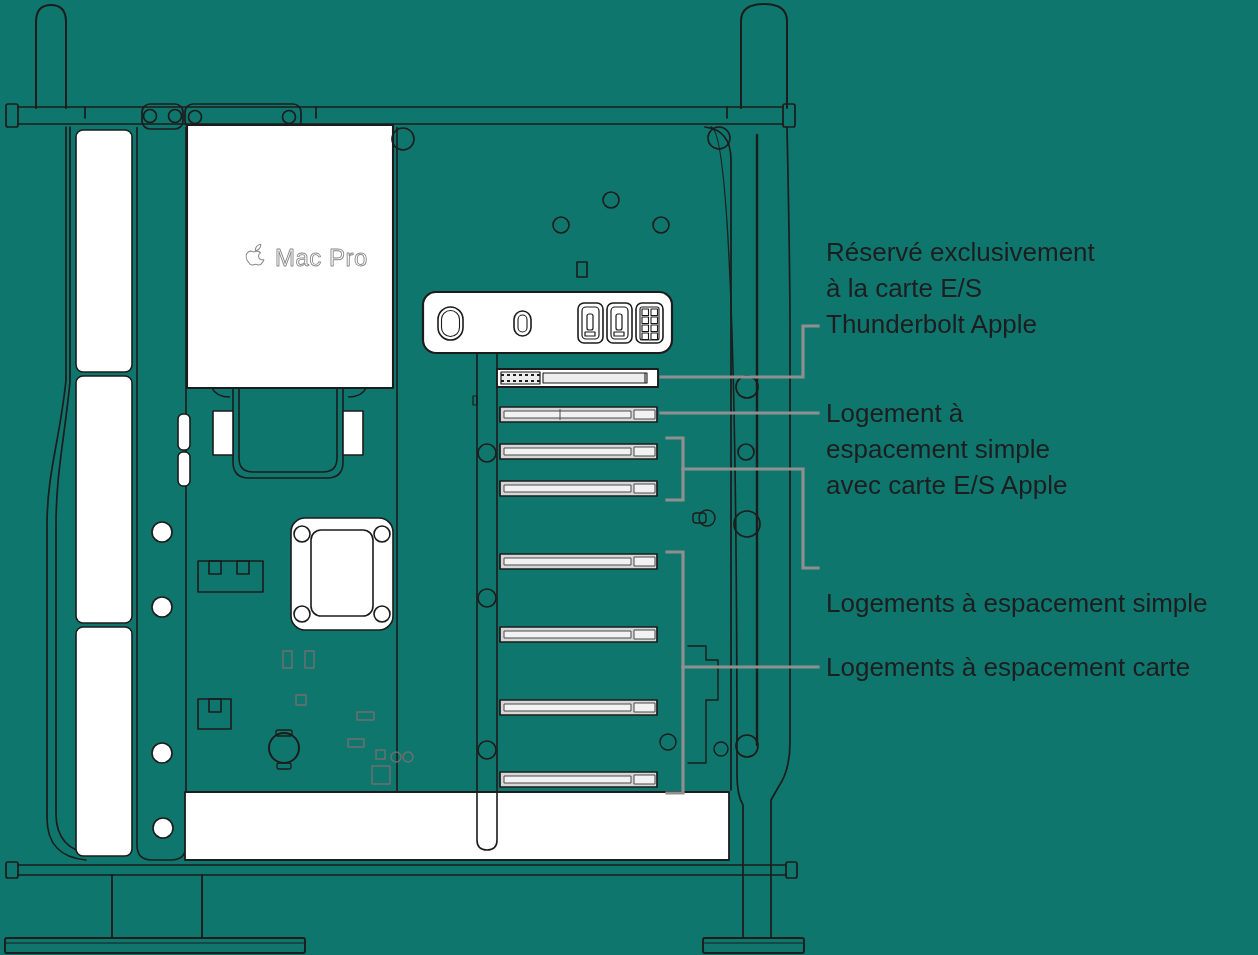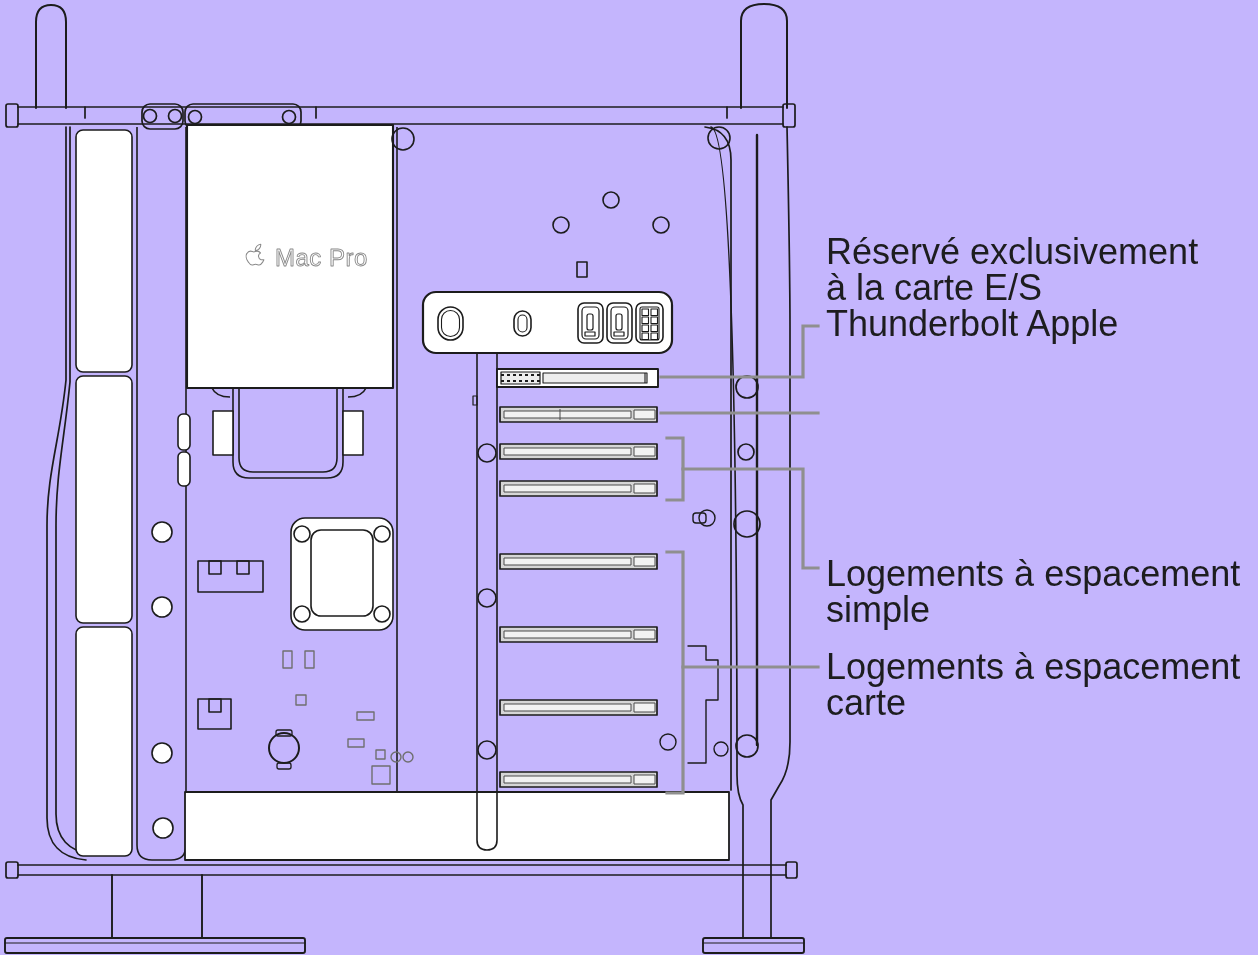--- a/index.html
+++ b/index.html
@@ -1,23 +1,23 @@
 <!DOCTYPE html>
 <html><head>
 <meta charset="utf-8">
 <style>
   html,body{margin:0;padding:0;background:#ffffff;}
   #stage{
-    position:relative;width:1258px;height:955px;background:#c4b5fd;overflow:hidden;
+    position:relative;width:1258px;height:955px;background:#0f766e;overflow:hidden;
     font-family:"Liberation Sans",sans-serif;
   }
   #artwork{position:absolute;left:0;top:0;}
   .callout-text{
     position:absolute;left:826px;
-    font-size:36px;line-height:36px;color:#1d1d1f;
+    font-size:26px;line-height:36px;color:#1d1d1f;
     white-space:pre-line;letter-spacing:0px;
   }
 </style>
 </head>
 <body>
 
 <div id="stage">
 
 <svg id="artwork" width="1258" height="955" viewBox="0 0 1258 955">
 
@@ -270,15 +270,18 @@
     <g>
       <path d="M667 552 H683 V793 H667"></path>
       <path d="M683 667 H818"></path>
     </g>
   </g>
 </svg>
 
   <div class="callout-text" style="top:234px">Réservé exclusivement
 à la carte E/S
 Thunderbolt Apple</div>
-  <div class="callout-text" style="top:556px">Logements à espacement simple</div>
+  <div class="callout-text" style="top:395px">Logement à
+espacement simple
+avec carte E/S Apple</div>
+  <div class="callout-text" style="top:585px">Logements à espacement simple</div>
   <div class="callout-text" style="top:649px">Logements à espacement carte</div>
 </div>
 
 </body></html>

